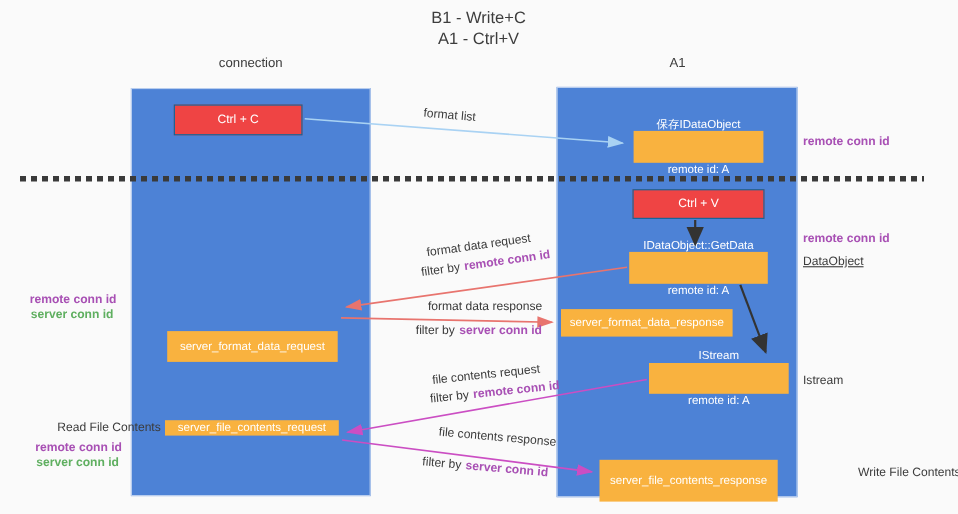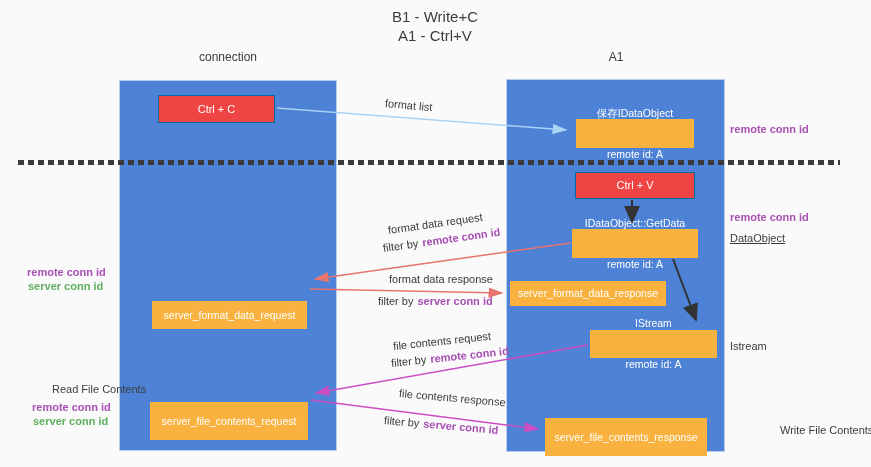--- a/index.html
+++ b/index.html
@@ -107,21 +107,21 @@
 
   <div class="abs node orange" style="left:510px; top:281px; width:156px; height:25px;">
     <div>server_format_data_response</div>
   </div>
 
   <div class="abs node orange" style="left:590px; top:330px; width:127px; height:28px;">
     <div>IStream</div>
     <div>remote id: A</div>
   </div>
 
-  <div class="abs node orange" style="left:150px; top:402px; width:158px; height:38px;">
+  <div class="abs node orange" style="left:150px; top:382px; width:158px; height:14px;">
     <div>server_file_contents_request</div>
   </div>
 
   <div class="abs node orange" style="left:545px; top:418px; width:162px; height:38px;">
     <div>server_file_contents_response</div>
   </div>
 
   <svg class="abs svglayer" width="871" height="467">
     <defs>
       <marker id="mBlue" markerWidth="11" markerHeight="8" refX="9" refY="3.5" orient="auto">

